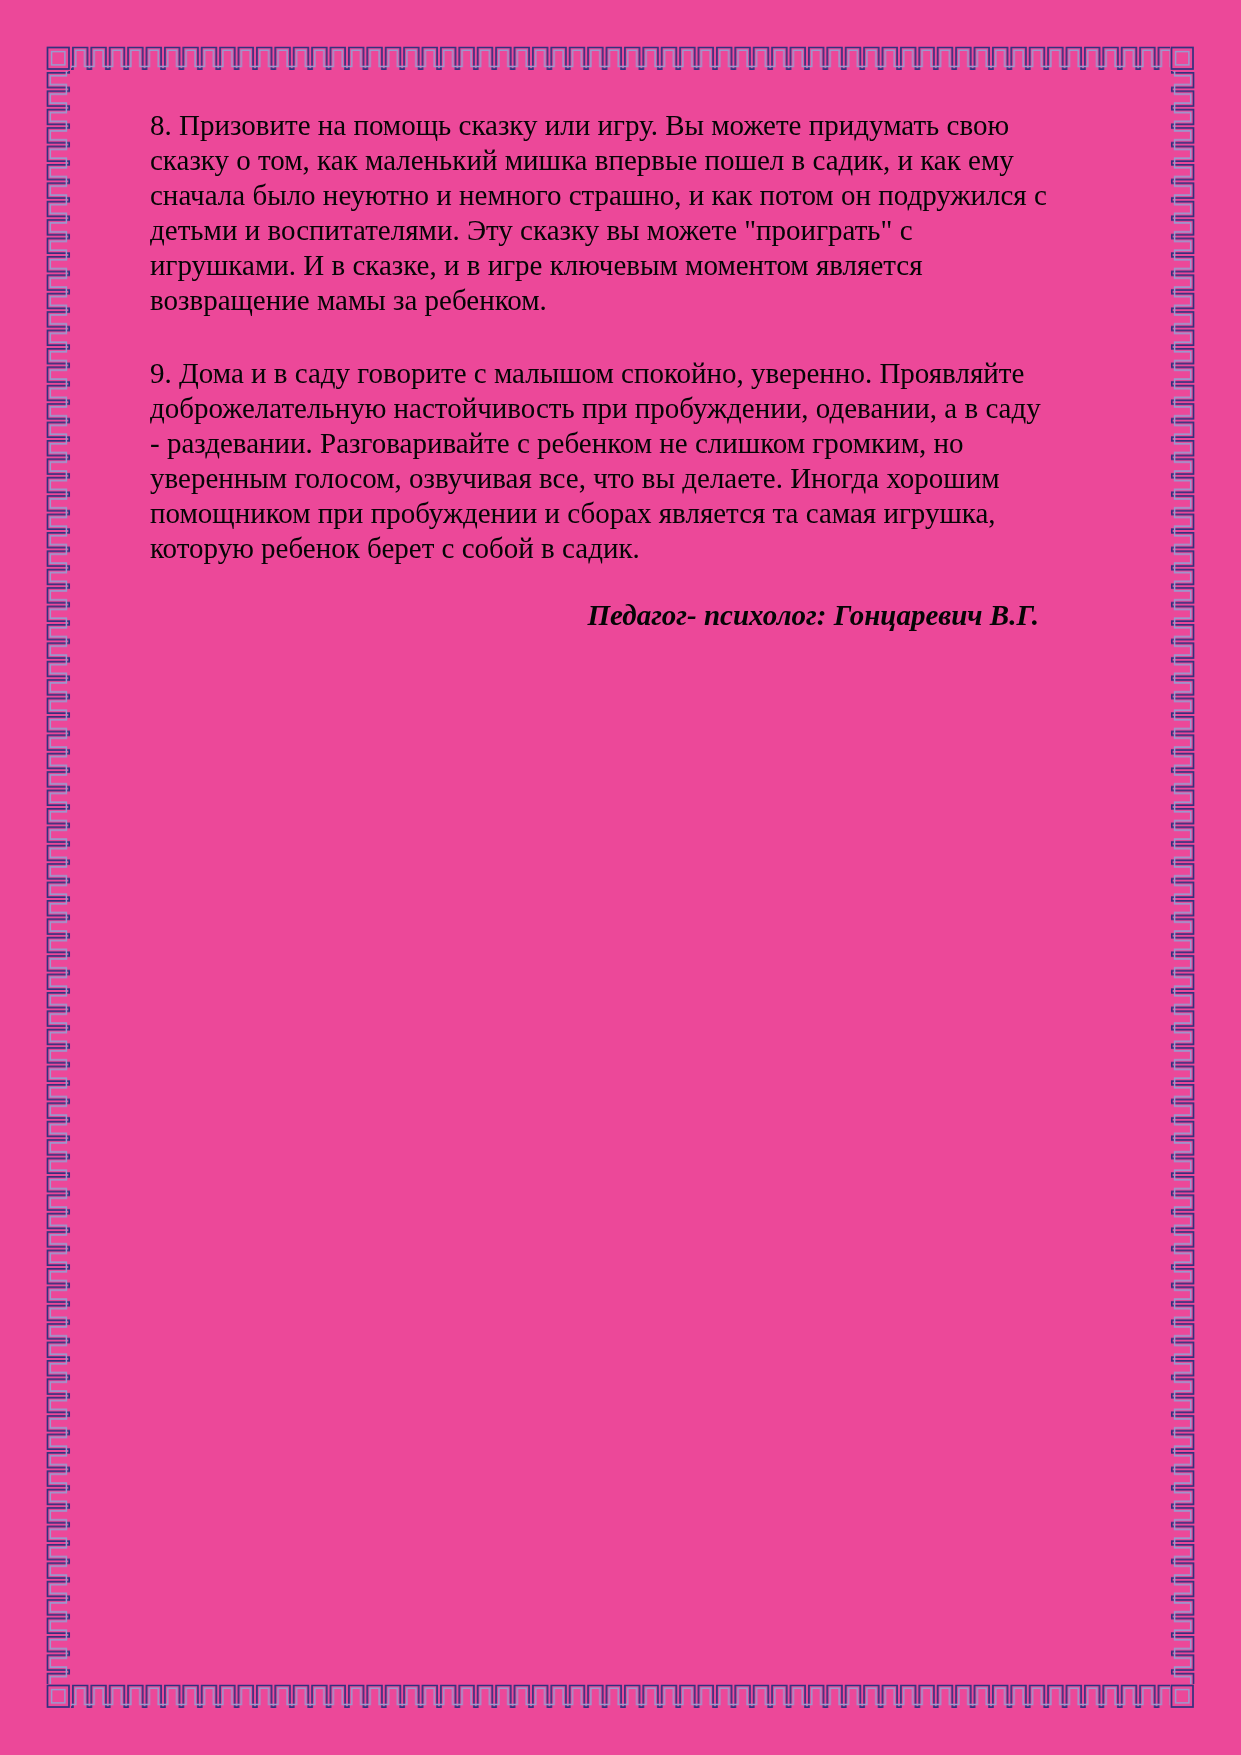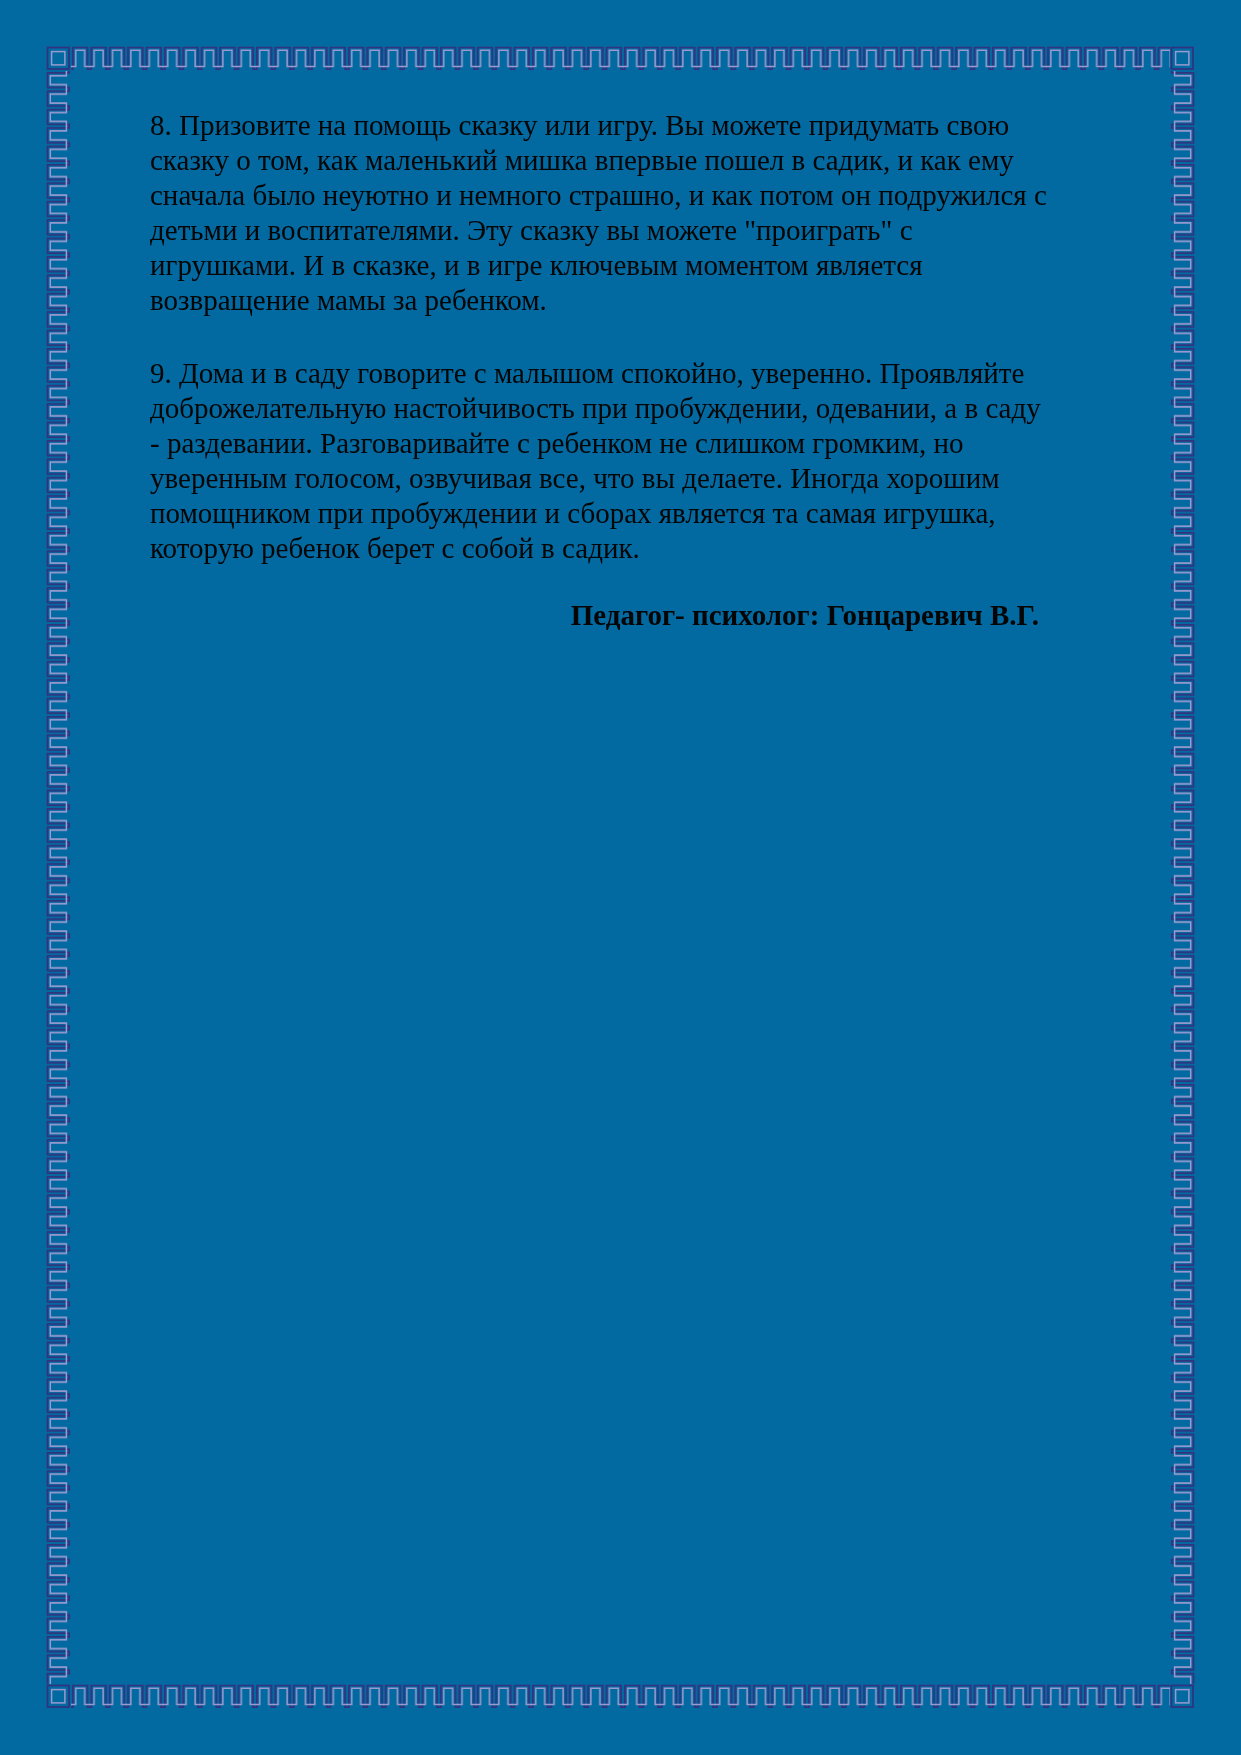--- a/index.html
+++ b/index.html
@@ -4,21 +4,21 @@
 <style>
   html, body {
     margin: 0;
     padding: 0;
     background: #ffffff;
   }
   .page {
     position: relative;
     width: 1241px;
     height: 1755px;
-    background: #0369a1;
+    background: #ec4899;
     font-family: "Liberation Serif", serif;
     color: #050505;
     overflow: hidden;
   }
   .border-svg {
     position: absolute;
     left: 0;
     top: 0;
     width: 1241px;
     height: 1755px;
@@ -34,20 +34,21 @@
     font-size: 29px;
     line-height: 35px;
     text-align: left;
     white-space: normal;
   }
   .signature {
     font-weight: bold;
     text-align: right !important;
     padding-right: 16px;
     margin-top: -6px !important;
+    font-style: italic;
   }
 </style>
 </head>
 <body>
 
 <div class="page">
 
   <svg class="border-svg" viewBox="0 0 1241 1755" xmlns="http://www.w3.org/2000/svg" aria-hidden="true">
     <defs>
 

